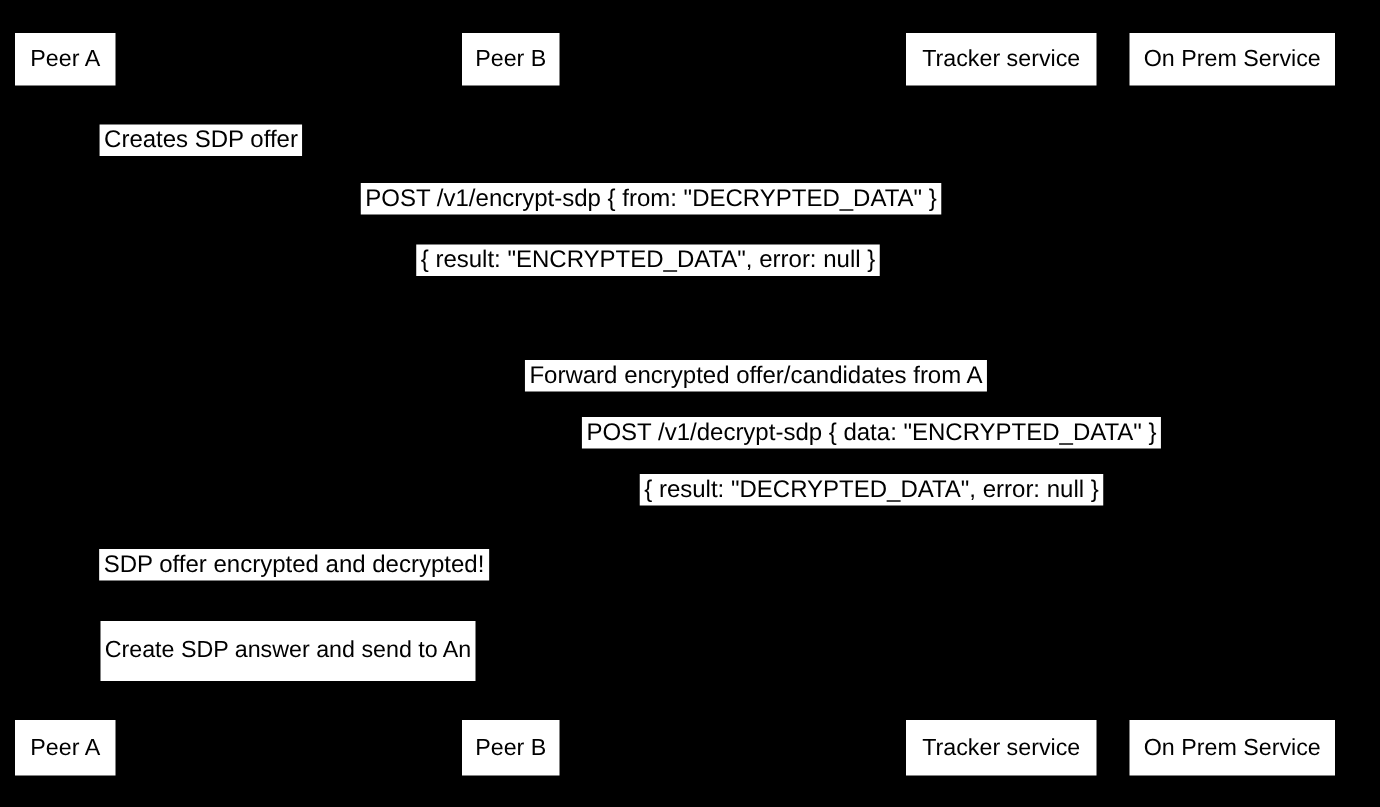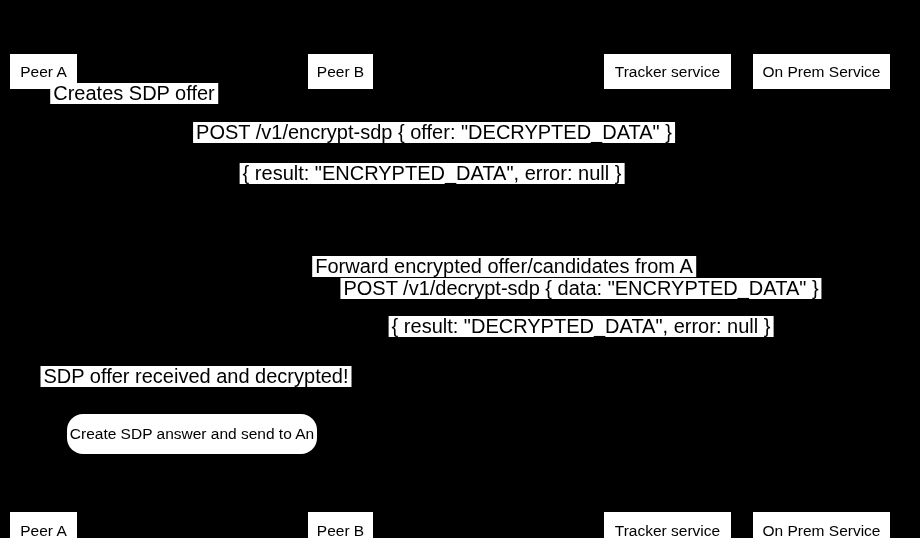--- a/index.html
+++ b/index.html
@@ -19,45 +19,43 @@
     position: absolute;
     background: #ffffff;
     color: #000000;
     display: flex;
     align-items: center;
     justify-content: center;
     font-size: 15.5px;
     height: 35px;
     box-sizing: border-box;
     white-space: nowrap;
-    margin-top: 32px;
   }
   .msg-label {
     position: absolute;
     transform: translateX(-50%);
     background: #ffffff;
     color: #000000;
-    font-size: 20px;
+    font-size: 16px;
     line-height: 19px;
     padding: 1px 3px;
     white-space: nowrap;
   }
   .note-box {
     position: absolute;
     background: #ffffff;
     color: #000000;
     font-size: 15.5px;
     line-height: 20px;
     text-align: center;
     display: flex;
     flex-direction: column;
     align-items: center;
     justify-content: center;
     box-sizing: border-box;
-    border-radius: 16px;
   }
 </style>
 </head>
 <body>
 
 <div class="canvas">
 
   <div class="actor-box" style="left:10px;  top:22px; width:67px;">
     <span>Peer A</span>
   </div>
@@ -65,26 +63,26 @@
     <span>Peer B</span>
   </div>
   <div class="actor-box" style="left:604px; top:22px; width:127px;">
     <span>Tracker service</span>
   </div>
   <div class="actor-box" style="left:753px; top:22px; width:137px;">
     <span>On Prem Service</span>
   </div>
 
   <div class="msg-label" style="left:134px; top:83px;">Creates SDP offer</div>
-  <div class="msg-label" style="left:434px; top:122px;">POST /v1/encrypt-sdp { offer: "DECRYPTED_DATA" }</div>
+  <div class="msg-label" style="left:434px; top:122px;">POST /v1/encrypt-sdp { from: "DECRYPTED_DATA" }</div>
   <div class="msg-label" style="left:432px; top:163px;">{ result: "ENCRYPTED_DATA", error: null }</div>
-  <div class="msg-label" style="left:504px; top:240px;margin-top:16px;">Forward encrypted offer/candidates from A</div>
+  <div class="msg-label" style="left:504px; top:240px;">Forward encrypted offer/candidates from A</div>
   <div class="msg-label" style="left:581px; top:278px;text-align:right;">POST /v1/decrypt-sdp { data: "ENCRYPTED_DATA" }</div>
   <div class="msg-label" style="left:581px; top:316px;">{ result: "DECRYPTED_DATA", error: null }</div>
-  <div class="msg-label" style="left:196px; top:366px;">SDP offer received and decrypted!</div>
+  <div class="msg-label" style="left:196px; top:366px;">SDP offer encrypted and decrypted!</div>
 
   <div class="note-box" style="left:67px; top:414px; width:250px; height:40px;">
     <div>Create SDP answer and send to An</div>
   </div>
 
   <div class="actor-box" style="left:10px;  top:480px; width:67px; height:37px;">
     <span>Peer A</span>
   </div>
   <div class="actor-box" style="left:308px; top:480px; width:65px; height:37px;">
     <span>Peer B</span>

